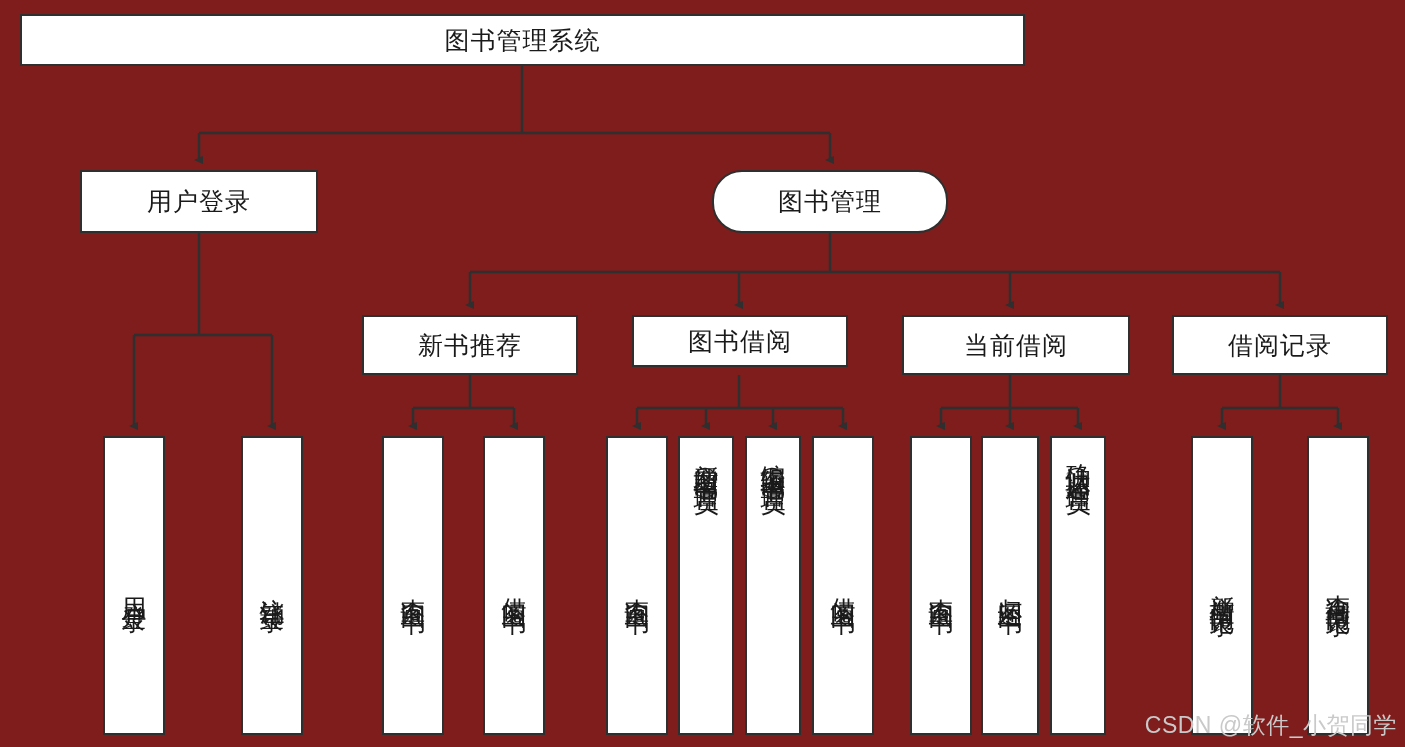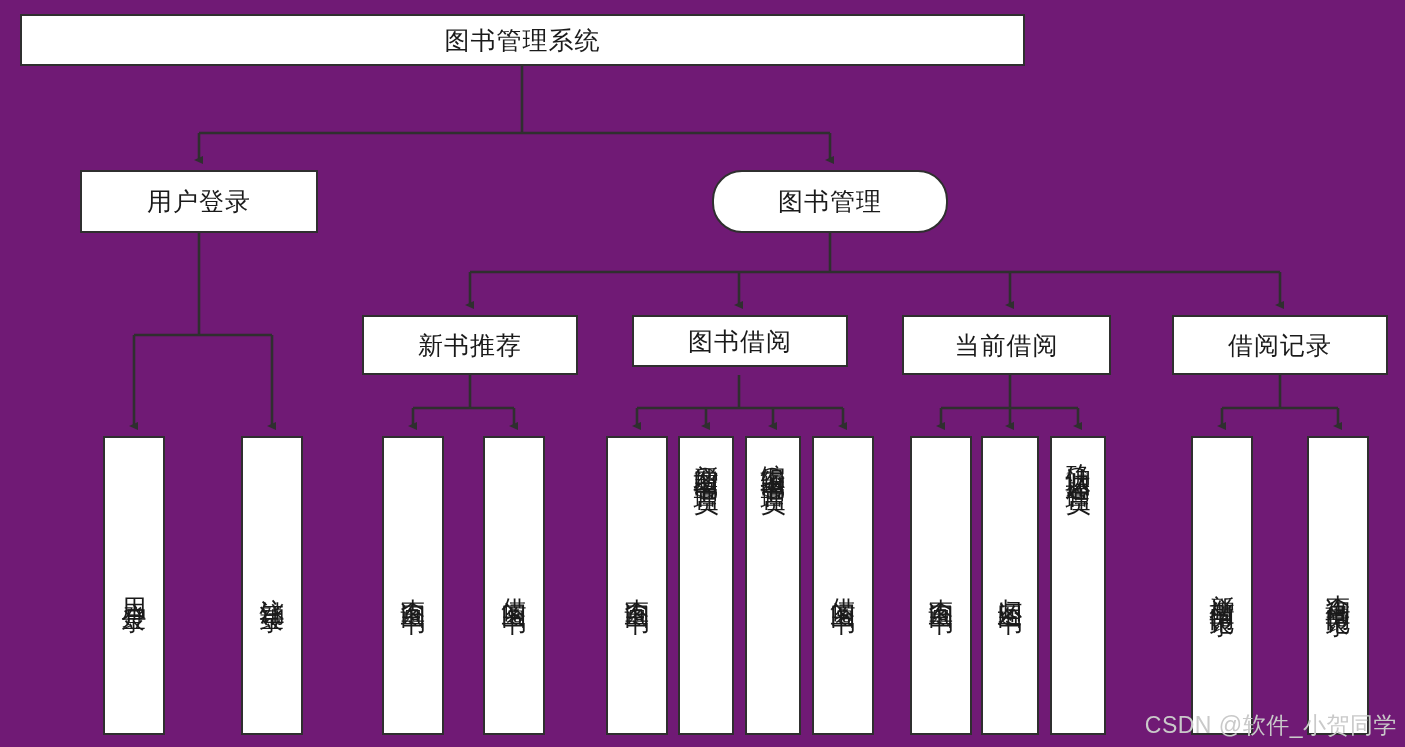--- a/index.html
+++ b/index.html
@@ -8,21 +8,21 @@
     padding: 0;
     background: #ffffff;
   }
   body {
     font-family: "Liberation Sans", "DejaVu Sans", sans-serif;
   }
   #diagram-root {
     position: relative;
     width: 1405px;
     height: 747px;
-    background: #701a75;
+    background: #7f1d1d;
     overflow: hidden;
   }
   #edge-layer {
     position: absolute;
     left: 0;
     top: 0;
     width: 1405px;
     height: 747px;
     pointer-events: none;
   }
@@ -146,21 +146,21 @@
   <div class="node horiz" style="left:712px; top:170px; width:236px; height:63px;border-radius:30px;">
     <span class="node-label">图书管理</span>
   </div>
 
   <div class="node horiz" style="left:362px; top:315px; width:216px; height:60px;">
     <span class="node-label">新书推荐</span>
   </div>
   <div class="node horiz" style="left:632px; top:315px; width:216px; height:52px;">
     <span class="node-label">图书借阅</span>
   </div>
-  <div class="node horiz" style="left:902px; top:315px; width:209px; height:60px;">
+  <div class="node horiz" style="left:902px; top:315px; width:228px; height:60px;">
     <span class="node-label">当前借阅</span>
   </div>
   <div class="node horiz" style="left:1172px; top:315px; width:216px; height:60px;">
     <span class="node-label">借阅记录</span>
   </div>
 
   <div class="node vert centered" style="left:103px; top:436px; width:62px; height:299px;">
     <span class="node-label">用户登录</span>
   </div>
   <div class="node vert centered" style="left:241px; top:436px; width:62px; height:299px;">

